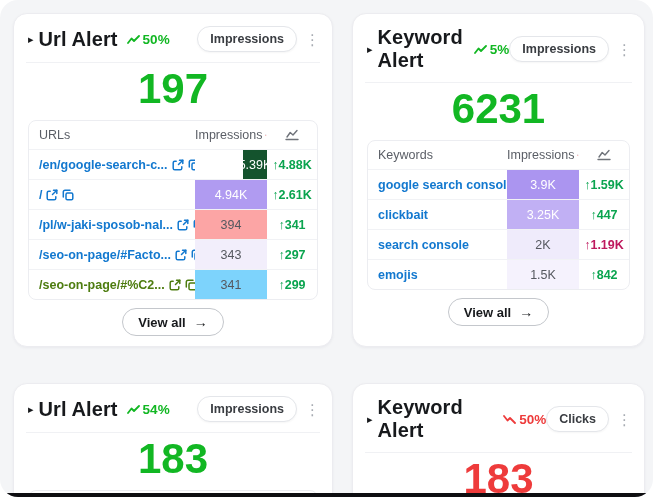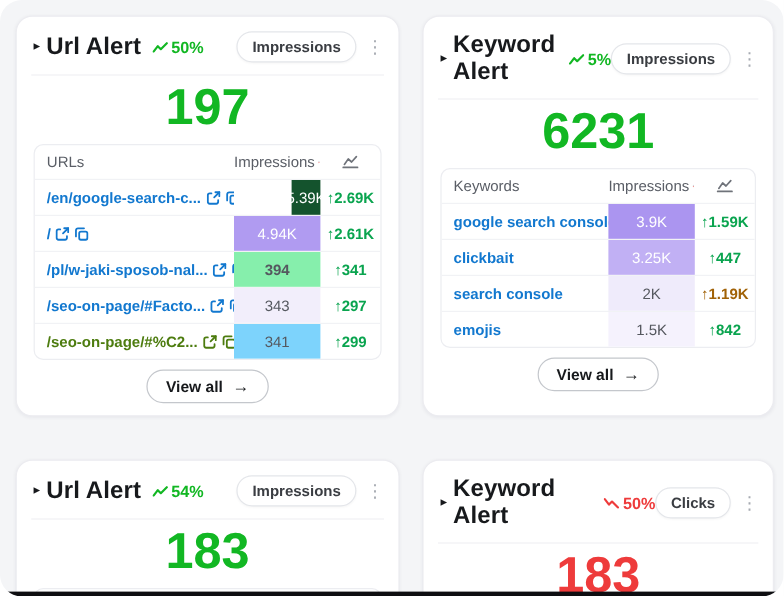--- a/index.html
+++ b/index.html
@@ -94,21 +94,21 @@
               <path d="M4.2 2.2 H2.8 C1.9 2.2 1.2 2.9 1.2 3.8 V9.2 C1.2 10.1 1.9 10.8 2.8 10.8 H8.2 C9.1 10.8 9.8 10.1 9.8 9.2 V7.8"></path>
               <path d="M6.5 5.5 L10.8 1.2"></path>
               <path d="M7.5 1.2 H10.8 V4.5"></path>
             </svg>
           <svg width="12" height="12" viewBox="0 0 12 12" stroke="currentColor" fill="none" stroke-width="1.5" stroke-linecap="round" stroke-linejoin="round">
               <rect x="4" y="4" width="6.8" height="6.8" rx="1.4"></rect>
               <path d="M8 1.3 H3 C2 1.3 1.3 2 1.3 3 V8"></path>
             </svg>
         </span>
         <span class="td td-val" style="background-color: #14532d; color: rgb(255, 255, 255); margin-left: 48px;">5.39K</span>
-        <span class="td td-chg" style="color: rgb(10, 164, 79);">↑2.69K</span>
+        <span class="td td-chg" style="color: rgb(10, 164, 79);">↑4.88K</span>
       </div>
 
       <div class="tr">
         <span class="td td-name" style="color: rgb(18, 120, 207);">
           <a>/</a>
           <svg width="12" height="12" viewBox="0 0 12 12" stroke="currentColor" fill="none" stroke-width="1.5" stroke-linecap="round" stroke-linejoin="round">
               <path d="M4.2 2.2 H2.8 C1.9 2.2 1.2 2.9 1.2 3.8 V9.2 C1.2 10.1 1.9 10.8 2.8 10.8 H8.2 C9.1 10.8 9.8 10.1 9.8 9.2 V7.8"></path>
               <path d="M6.5 5.5 L10.8 1.2"></path>
               <path d="M7.5 1.2 H10.8 V4.5"></path>
             </svg>
@@ -127,21 +127,21 @@
           <svg width="12" height="12" viewBox="0 0 12 12" stroke="currentColor" fill="none" stroke-width="1.5" stroke-linecap="round" stroke-linejoin="round">
               <path d="M4.2 2.2 H2.8 C1.9 2.2 1.2 2.9 1.2 3.8 V9.2 C1.2 10.1 1.9 10.8 2.8 10.8 H8.2 C9.1 10.8 9.8 10.1 9.8 9.2 V7.8"></path>
               <path d="M6.5 5.5 L10.8 1.2"></path>
               <path d="M7.5 1.2 H10.8 V4.5"></path>
             </svg>
           <svg width="12" height="12" viewBox="0 0 12 12" stroke="currentColor" fill="none" stroke-width="1.5" stroke-linecap="round" stroke-linejoin="round">
               <rect x="4" y="4" width="6.8" height="6.8" rx="1.4"></rect>
               <path d="M8 1.3 H3 C2 1.3 1.3 2 1.3 3 V8"></path>
             </svg>
         </span>
-        <span class="td td-val" style="background-color: #86efac; color: rgb(85, 88, 95); font-weight: bold;">394</span>
+        <span class="td td-val" style="background-color: #fca5a5; color: rgb(85, 88, 95);">394</span>
         <span class="td td-chg" style="color: rgb(10, 164, 79);">↑341</span>
       </div>
 
       <div class="tr">
         <span class="td td-name" style="color: rgb(18, 120, 207);">
           <a>/seo-on-page/#Facto...</a>
           <svg width="12" height="12" viewBox="0 0 12 12" stroke="currentColor" fill="none" stroke-width="1.5" stroke-linecap="round" stroke-linejoin="round">
               <path d="M4.2 2.2 H2.8 C1.9 2.2 1.2 2.9 1.2 3.8 V9.2 C1.2 10.1 1.9 10.8 2.8 10.8 H8.2 C9.1 10.8 9.8 10.1 9.8 9.2 V7.8"></path>
               <path d="M6.5 5.5 L10.8 1.2"></path>
               <path d="M7.5 1.2 H10.8 V4.5"></path>
@@ -227,21 +227,21 @@
             <a>clickbait</a>
           </span>
         <span class="td td-val" style="background-color: rgb(193, 176, 244); color: rgb(255, 255, 255);">3.25K</span>
         <span class="td td-chg" style="color: rgb(10, 164, 79); text-align: right;">↑447</span>
       </div>
       <div class="tr">
         <span class="td td-name" style="color: rgb(18, 120, 207);">
             <a>search console</a>
           </span>
         <span class="td td-val" style="background-color: rgb(239, 235, 251); color: rgb(85, 88, 95);">2K</span>
-        <span class="td td-chg" style="color: #a16207;">↑1.19K</span>
+        <span class="td td-chg" style="color: #be185d;">↑1.19K</span>
       </div>
       <div class="tr">
         <span class="td td-name" style="color: rgb(18, 120, 207);">
             <a>emojis</a>
           </span>
         <span class="td td-val" style="background-color: rgb(245, 242, 253); color: rgb(85, 88, 95);">1.5K</span>
         <span class="td td-chg" style="color: rgb(10, 164, 79);">↑842</span>
       </div>
     </div>
 

